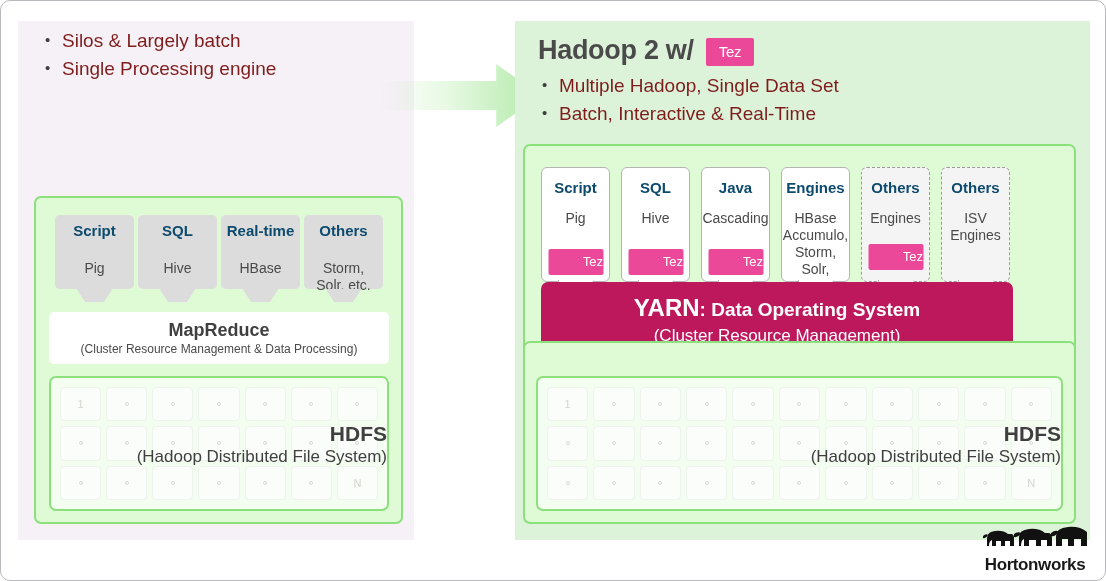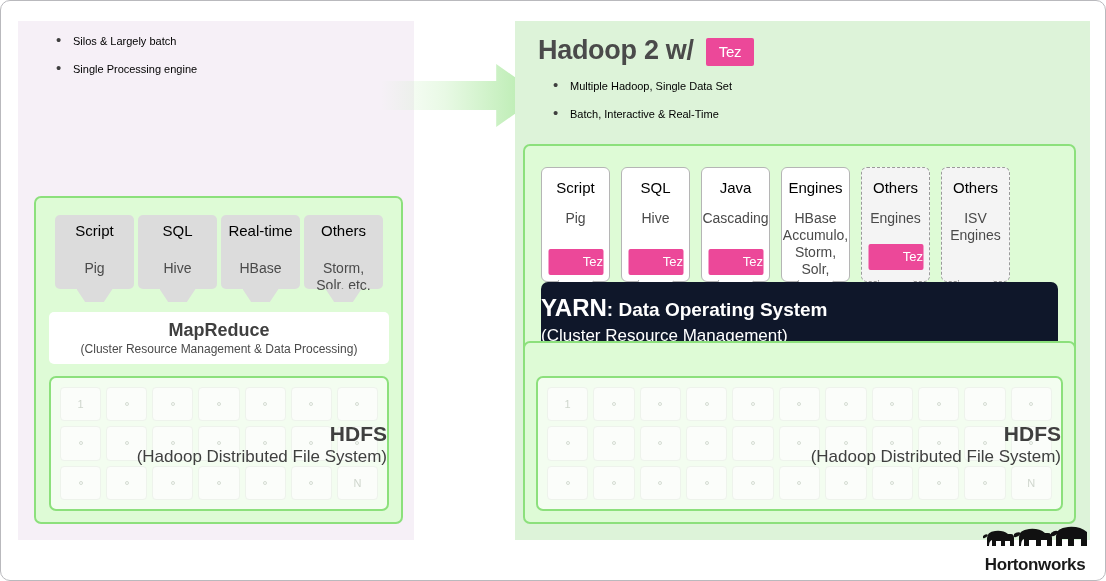--- a/index.html
+++ b/index.html
@@ -43,22 +43,22 @@
   }
   .tez-title{
     font-size:15px;padding:5px 13px 6px;margin-left:12px;
     position:relative;top:1px;
   }
 
   ul.bullets{
     list-style:none;margin:6px 0 0 0;padding:0 0 0 44px;
   }
   ul.bullets li{
-    position:relative;font-size:11px;color:#000000;
-    line-height:28px;white-space:nowrap;margin-left:11px;
+    position:relative;font-size:19px;color:#7f1d1d;
+    line-height:28px;white-space:nowrap;
   }
   ul.bullets li:before{
     content:"\2022";position:absolute;left:-17px;top:-1px;
     font-size:15px;color:#3f3f3f;
   }
 
   
   #arrow{
     position:absolute;left:380px;top:63px;width:160px;height:63px;
     background:linear-gradient(to right,rgba(190,238,180,0) 0%,rgba(190,238,180,0.35) 40%,rgba(178,234,168,1) 100%);
@@ -78,21 +78,21 @@
   .engine{
     position:relative;box-sizing:border-box;
     display:flex;flex-direction:column;align-items:center;
     padding-top:11px;
   }
   .engine .card{
     position:relative;box-sizing:border-box;width:100%;height:100%;
     display:flex;flex-direction:column;align-items:center;
   }
   .eng-title{
-    font-size:15px;font-weight:normal;color:#000000;
+    font-size:15px;font-weight:bold;color:#0c4a6e;
     line-height:18px;white-space:nowrap;
   }
   .eng-sub{
     font-size:14px;color:#4a4a4a;line-height:17px;text-align:center;
     white-space:pre-line;
   }
   
   .notch{
     position:absolute;left:50%;transform:translateX(-50%);
     width:36px;height:13px;
@@ -143,23 +143,23 @@
   }
   #right-engines .engine.dashed .notch{background:#f4f4f4;border-color:#9a9a9a;}
   .tez-chip{
     position:absolute;left:50%;transform:translateX(-50%);
     bottom:6px;font-size:13px;padding:5px 0 6px;width:55px;border-radius:2px;
   }
   .engine.dashed .tez-chip{bottom:11px;}
 
   
   #yarn{
-    position:absolute;left:540px;top:281px;width:517px;height:75px;
-    box-sizing:border-box;background:#0f172a;border-radius:7px;
-    display:flex;flex-direction:column;justify-content:center;
+    position:absolute;left:540px;top:281px;width:472px;height:75px;
+    box-sizing:border-box;background:#be185d;border-radius:7px;
+    display:flex;flex-direction:column;align-items:center;justify-content:center;
     color:#ffffff;
   }
   #yarn .yarn-line1{line-height:28px;white-space:nowrap;}
   #yarn .yarn-name{font-size:24px;font-weight:bold;}
   #yarn .yarn-rest{font-size:19px;font-weight:bold;}
   #yarn .yarn-sub{font-size:17px;line-height:21px;margin-top:0px;}
 
   
   .hdfs-wrap{position:absolute;box-sizing:border-box;}
   .hdfs-grid{

